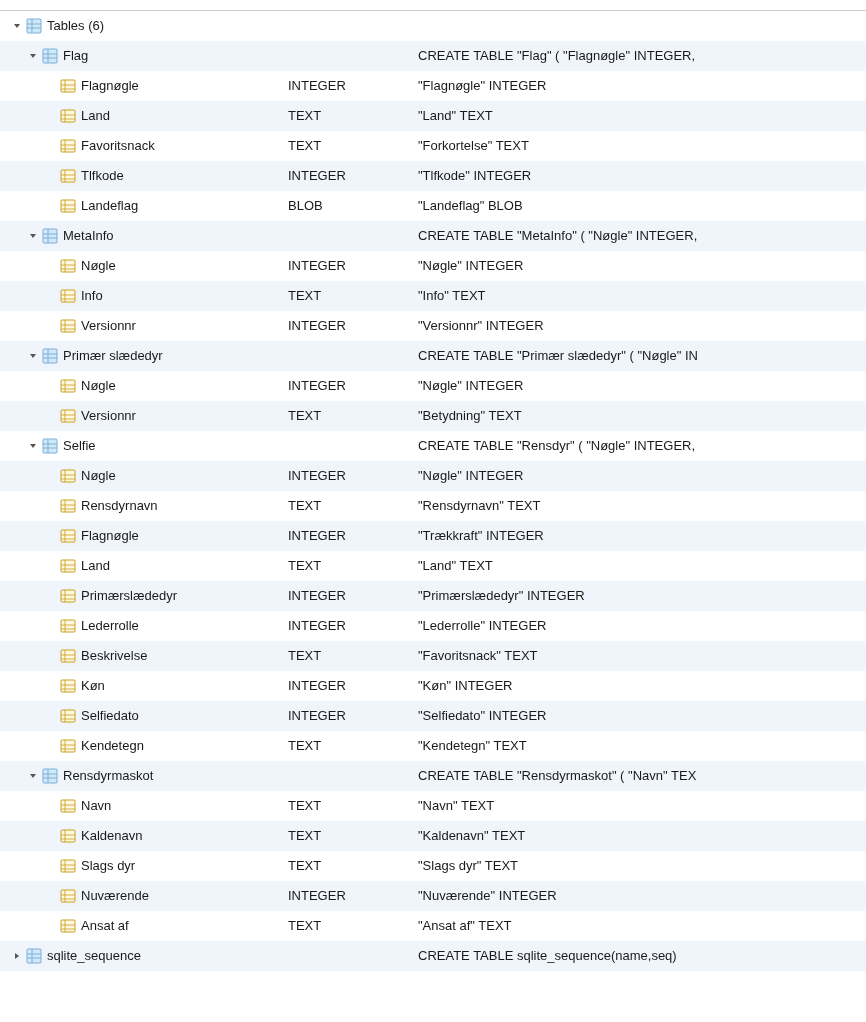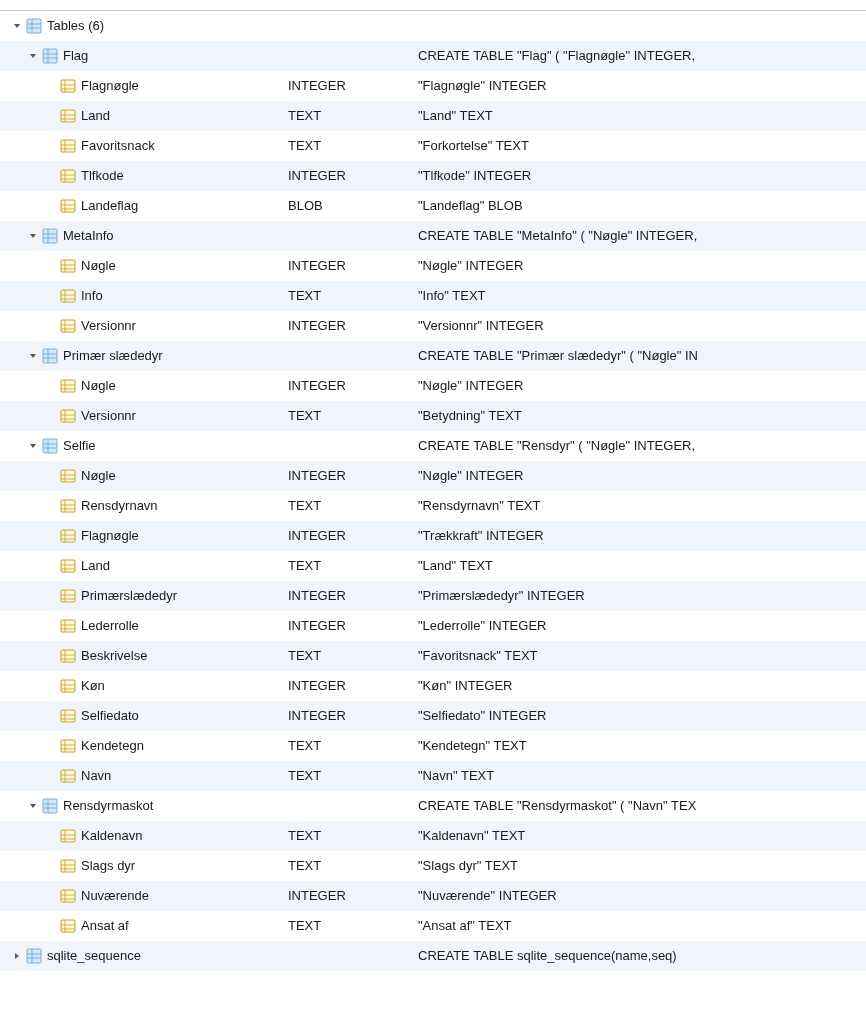--- a/index.html
+++ b/index.html
@@ -483,36 +483,20 @@
     <line x1="5" y1="2" x2="5" y2="14" stroke="#c8a020" stroke-width="0.8"></line>
   </svg>
             <span>Kendetegn</span>
           </div>
         </td>
         <td>TEXT</td>
         <td>"Kendetegn" TEXT</td>
       </tr>
       <tr>
         <td>
-          <div class="name-cell" style="padding-left:38px">
-            <span style="display:inline-block;width:12px;flex-shrink:0"></span>
-            <svg class="icon-col" viewBox="0 0 16 16" xmlns="http://www.w3.org/2000/svg">
-    <rect x="1" y="2" width="14" height="12" rx="1" fill="#fff8e0" stroke="#c8a020" stroke-width="1"></rect>
-    <line x1="1" y1="7" x2="15" y2="7" stroke="#c8a020" stroke-width="0.8"></line>
-    <line x1="1" y1="11" x2="15" y2="11" stroke="#c8a020" stroke-width="0.8"></line>
-    <line x1="5" y1="2" x2="5" y2="14" stroke="#c8a020" stroke-width="0.8"></line>
-  </svg>
-            <span>Navn</span>
-          </div>
-        </td>
-        <td>TEXT</td>
-        <td>"Navn" TEXT</td>
-      </tr>
-      <tr>
-        <td>
           <div class="name-cell" style="padding-left:20px">
             <svg width="10" height="10" viewBox="0 0 10 10" style="margin-right:2px;flex-shrink:0">
               <polygon points="2,3 8,3 5,7" fill="#555"></polygon>
             </svg>
             <svg class="icon-table" viewBox="0 0 16 16" xmlns="http://www.w3.org/2000/svg">
     <rect x="1" y="1" width="14" height="14" rx="1" fill="#d0e8f8" stroke="#7ab0d8" stroke-width="1"></rect>
     <line x1="1" y1="6" x2="15" y2="6" stroke="#7ab0d8" stroke-width="1"></line>
     <line x1="1" y1="10" x2="15" y2="10" stroke="#7ab0d8" stroke-width="1"></line>
     <line x1="6" y1="1" x2="6" y2="15" stroke="#7ab0d8" stroke-width="1"></line>
   </svg>
@@ -525,20 +509,36 @@
       <tr>
         <td>
           <div class="name-cell" style="padding-left:38px">
             <span style="display:inline-block;width:12px;flex-shrink:0"></span>
             <svg class="icon-col" viewBox="0 0 16 16" xmlns="http://www.w3.org/2000/svg">
     <rect x="1" y="2" width="14" height="12" rx="1" fill="#fff8e0" stroke="#c8a020" stroke-width="1"></rect>
     <line x1="1" y1="7" x2="15" y2="7" stroke="#c8a020" stroke-width="0.8"></line>
     <line x1="1" y1="11" x2="15" y2="11" stroke="#c8a020" stroke-width="0.8"></line>
     <line x1="5" y1="2" x2="5" y2="14" stroke="#c8a020" stroke-width="0.8"></line>
   </svg>
+            <span>Navn</span>
+          </div>
+        </td>
+        <td>TEXT</td>
+        <td>"Navn" TEXT</td>
+      </tr>
+      <tr>
+        <td>
+          <div class="name-cell" style="padding-left:38px">
+            <span style="display:inline-block;width:12px;flex-shrink:0"></span>
+            <svg class="icon-col" viewBox="0 0 16 16" xmlns="http://www.w3.org/2000/svg">
+    <rect x="1" y="2" width="14" height="12" rx="1" fill="#fff8e0" stroke="#c8a020" stroke-width="1"></rect>
+    <line x1="1" y1="7" x2="15" y2="7" stroke="#c8a020" stroke-width="0.8"></line>
+    <line x1="1" y1="11" x2="15" y2="11" stroke="#c8a020" stroke-width="0.8"></line>
+    <line x1="5" y1="2" x2="5" y2="14" stroke="#c8a020" stroke-width="0.8"></line>
+  </svg>
             <span>Kaldenavn</span>
           </div>
         </td>
         <td>TEXT</td>
         <td>"Kaldenavn" TEXT</td>
       </tr>
       <tr>
         <td>
           <div class="name-cell" style="padding-left:38px">
             <span style="display:inline-block;width:12px;flex-shrink:0"></span>

